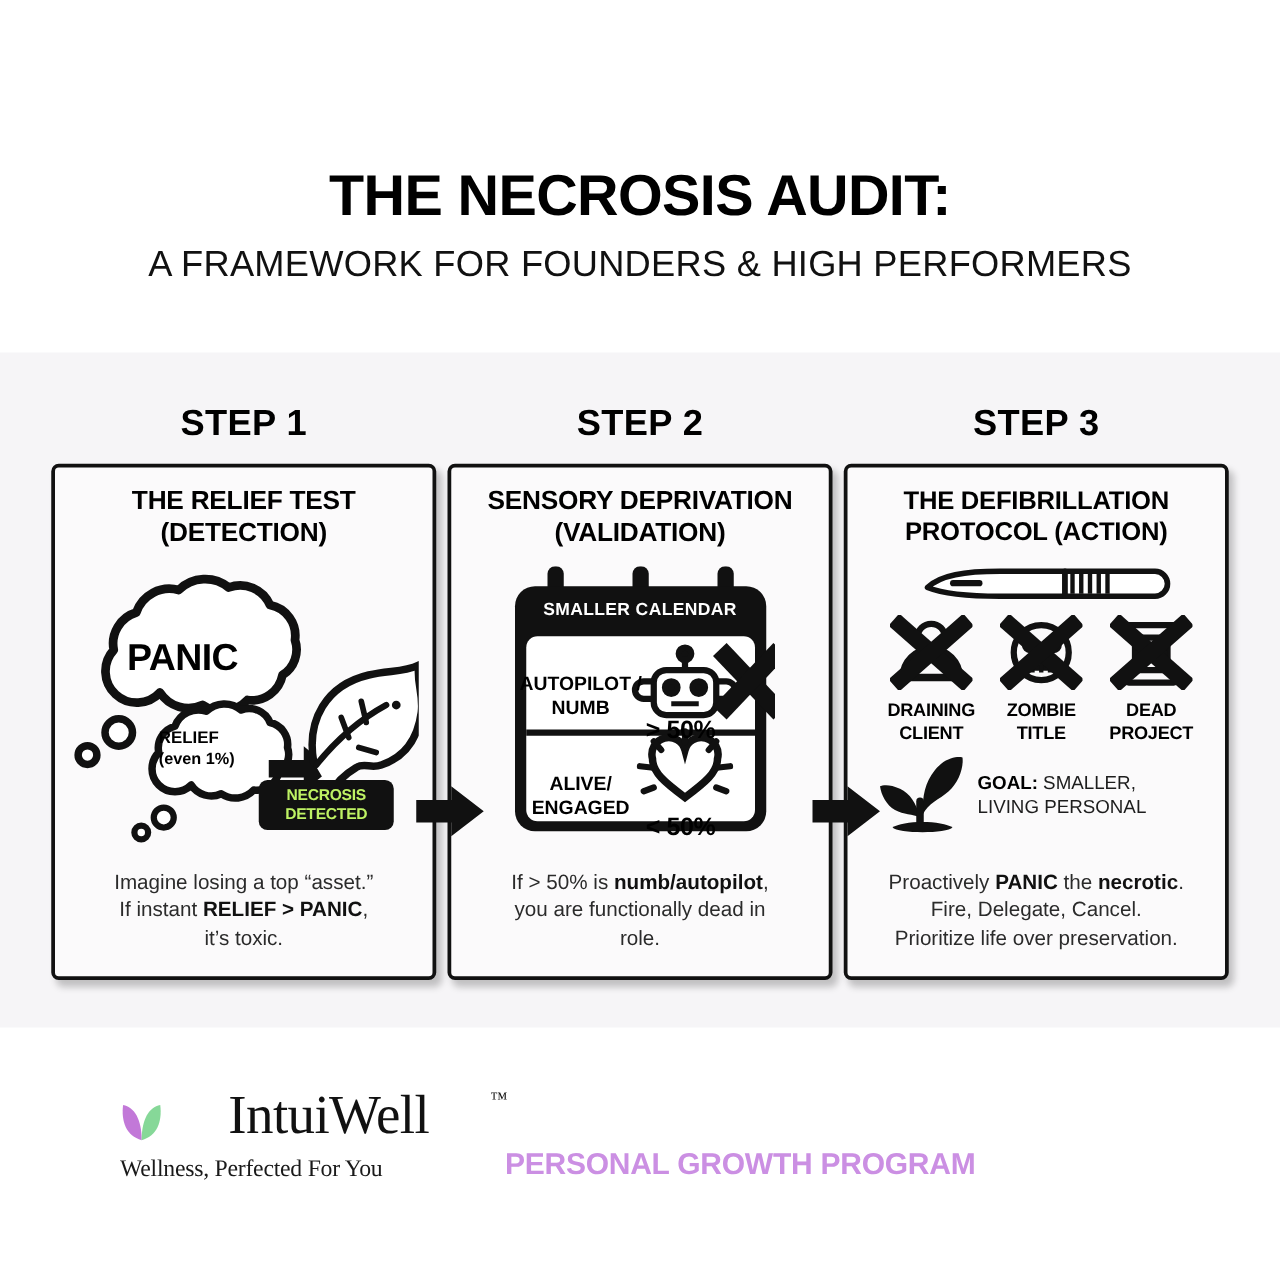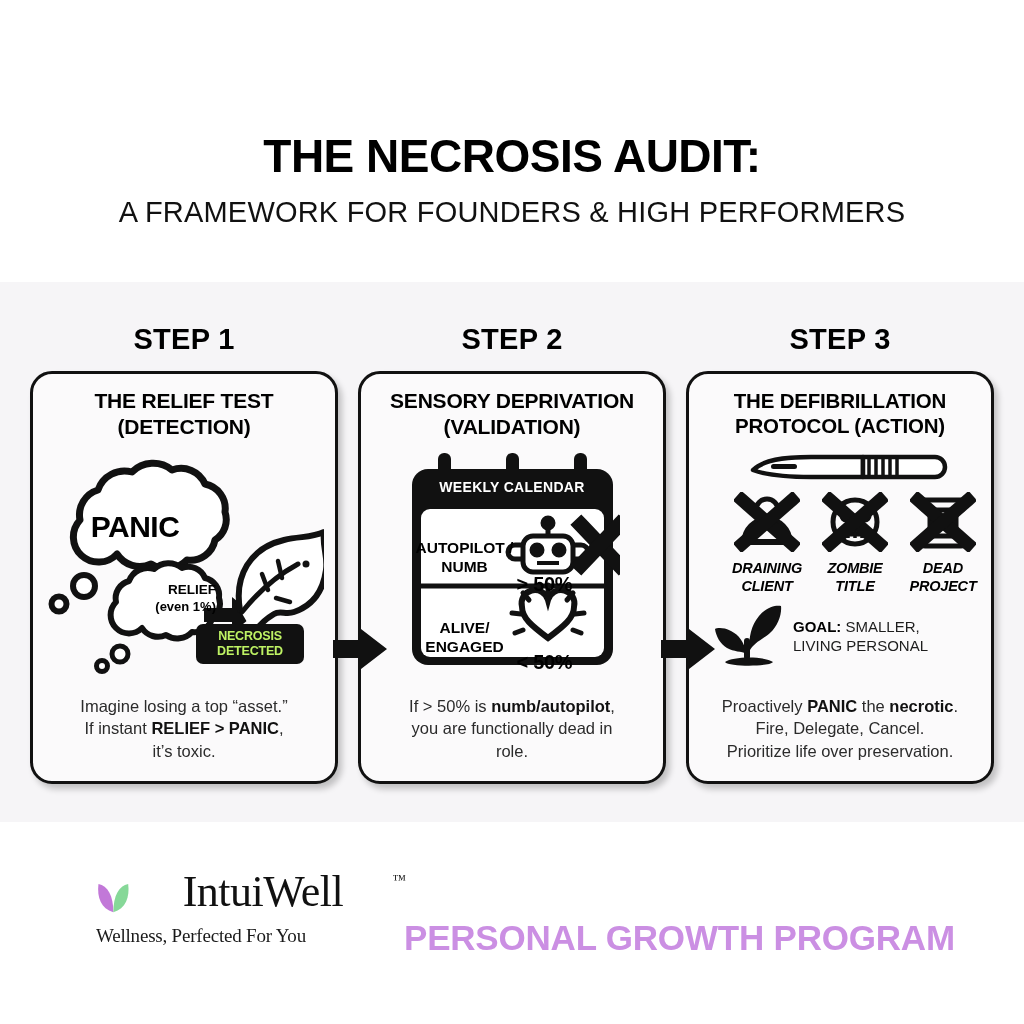--- a/index.html
+++ b/index.html
@@ -54,21 +54,21 @@
   }
 
   .steps {
     position: absolute;
     top: 282px;
     left: 0;
     width: 1024px;
     height: 480px;
     display: flex;
     justify-content: center;
-    gap: 20px;
+    gap: 9px;
   }
 
   .step-col {
     width: 308px;
     position: relative;
   }
 
   .step-label {
     text-align: center;
     font-size: 29px;
@@ -77,21 +77,21 @@
     color: #000;
     height: 42px;
     line-height: 42px;
   }
 
   .card {
     position: relative;
     margin-top: 11px;
     height: 413px;
     border: 3.5px solid #111;
-    border-radius: 22px;
+    border-radius: 6px;
     background: #fbfafb;
     box-shadow: 4px 5px 6px rgba(0,0,0,0.22);
     padding: 14px 12px 10px 12px;
     display: flex;
     flex-direction: column;
     align-items: center;
   }
 
   .card-title {
     text-align: center;
@@ -143,21 +143,21 @@
     font-size: 30px;
     font-weight: 700;
     color: #000;
     letter-spacing: -0.5px;
   }
   .relief-text {
     position: absolute;
     left: 72px;
     top: 124px;
     width: 100px;
-    text-align: right;
+    text-align: left;
     font-size: 13.5px;
     font-weight: 700;
     color: #000;
     line-height: 1.25;
   }
   .relief-text .sub { font-size: 13px; font-weight: 700; }
   .necrosis-badge {
     position: absolute;
     left: 152px;
     top: 166px;
@@ -208,22 +208,21 @@
   .pct-2 { left: 112px; top: 198px; }
 
   
   .s3 { position: relative; width: 286px; height: 228px; }
   .kill-row {
     position: absolute;
     top: 40px;
     left: 0;
     width: 286px;
     display: flex;
-    justify-content: flex-end;
-    font-style: italic;
+    justify-content: center;
   }
   .kill-item { width: 88px; text-align: center; }
   .kill-cap {
     margin-top: 4px;
     font-size: 14.5px;
     font-weight: 700;
     line-height: 1.2;
     color: #000;
     letter-spacing: -0.2px;
   }
@@ -278,21 +277,21 @@
     margin-top: 7px;
     font-family: "Liberation Serif", serif;
     font-size: 19px;
     color: #1a1a1a;
     letter-spacing: -0.2px;
   }
   .program {
     position: absolute;
     left: 404px;
     top: 56px;
-    font-size: 35px;
+    font-size: 24px;
     font-weight: 700;
     color: #cb8fe3;
     letter-spacing: -0.2px;
   }
 </style>
 </head>
 <body>
 
 <div class="page">
 
@@ -447,21 +446,21 @@
                 <line x1="143" y1="132" x2="143" y2="141"></line>
                 <line x1="118" y1="140" x2="124" y2="147"></line>
                 <line x1="168" y1="140" x2="162" y2="147"></line>
                 <line x1="107" y1="160" x2="116" y2="161"></line>
                 <line x1="179" y1="160" x2="170" y2="161"></line>
                 <line x1="110" y1="180" x2="118" y2="177"></line>
                 <line x1="176" y1="180" x2="168" y2="177"></line>
               </g>
             </svg>
 
-            <div class="cal-head-text">WEEKLY CALENDAR</div>
+            <div class="cal-head-text">SMALLER CALENDAR</div>
 
             <div class="cal-row-label cal-r1">
               <span>AUTOPILOT /</span><br>
               <span>NUMB</span>
             </div>
             <div class="cal-pct pct-1">&gt; 50%</div>
 
             <div class="cal-row-label cal-r2">
               <span>ALIVE/</span><br>
               <span>ENGAGED</span>

